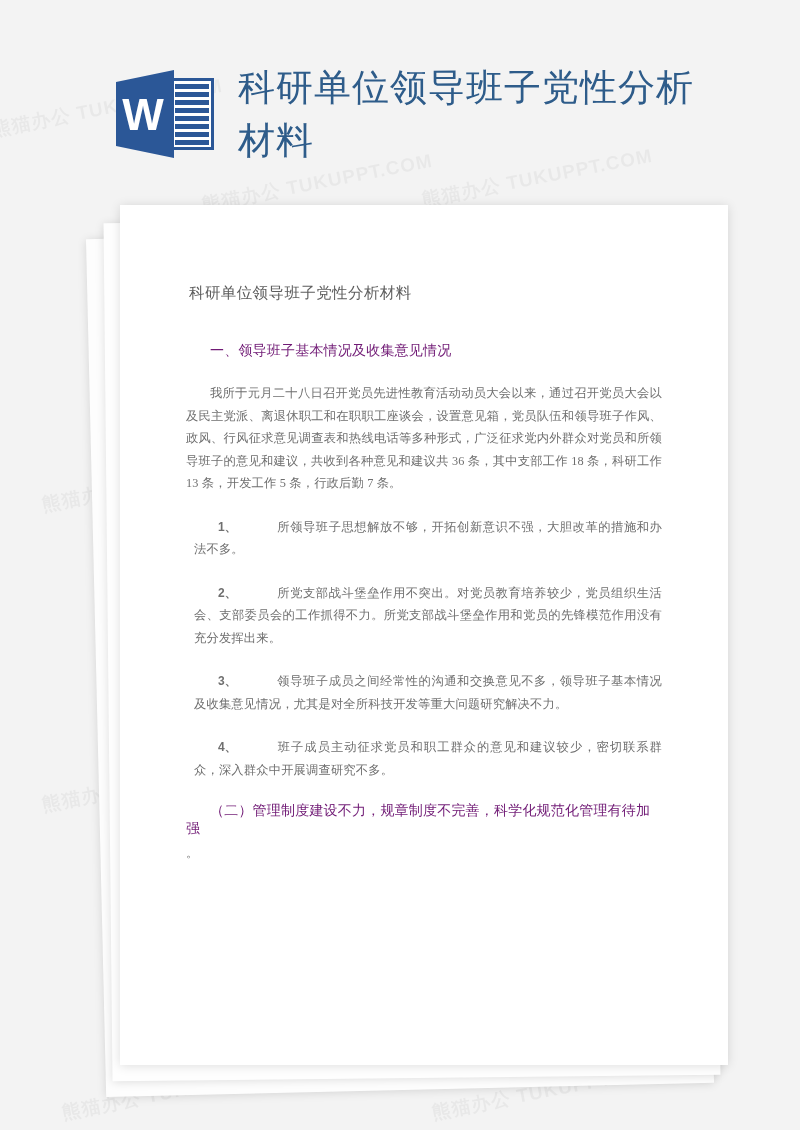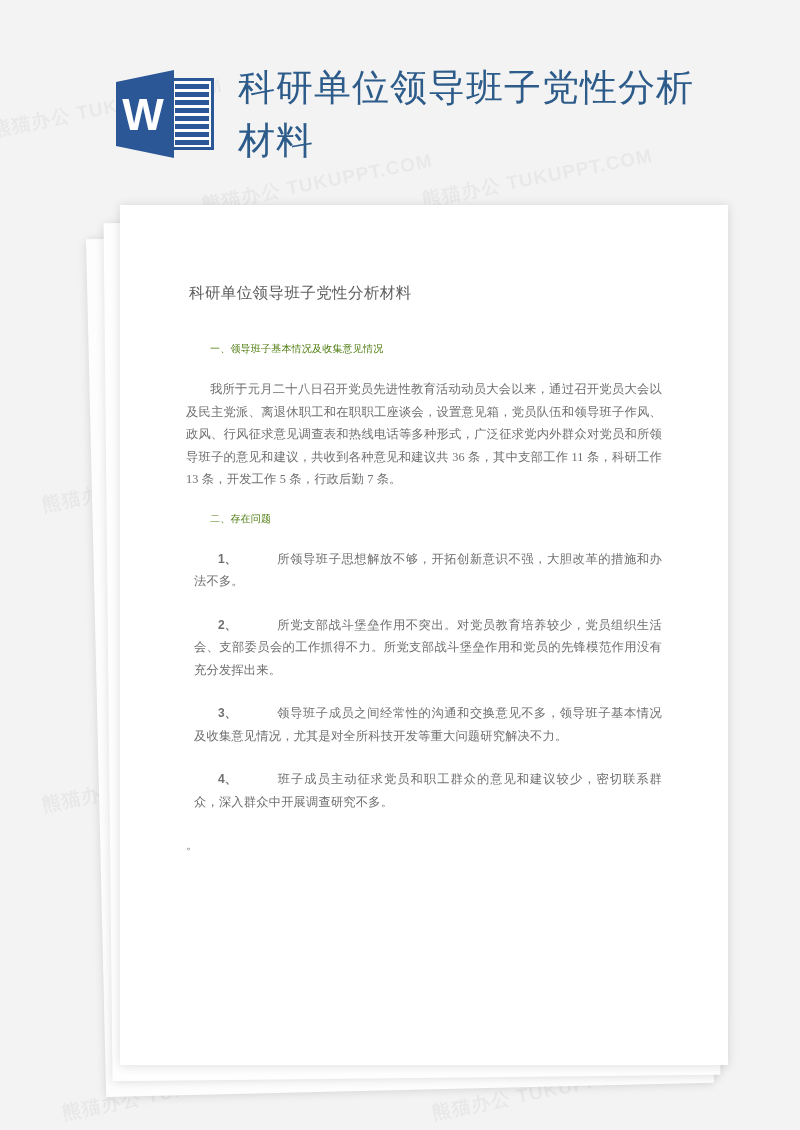--- a/index.html
+++ b/index.html
@@ -70,22 +70,22 @@
     color:#6a6a6a;
     font-family:"Liberation Serif", serif;
   }
   #page-body .h1 {
     font-size:15.5px;
     color:#5d5d5d;
     margin:0 0 38px 3px;
     letter-spacing:0.4px;
   }
   #page-body .h2 {
-    font-size:10px;
-    color:#4d7c0f;
+    font-size:14px;
+    color:#701a75;
     margin:0 0 22px 0;
     text-indent:24px;
     letter-spacing:0.2px;
   }
   #page-body p.body {
     font-size:12.3px;
     line-height:22.5px;
     color:#6f6f6f;
     margin:0 0 21px 0;
     text-indent:24px;
@@ -155,39 +155,39 @@
   <div class="sheet" id="sheet-back2"></div>
   <div class="sheet" id="sheet-back1"></div>
   <div class="sheet" id="sheet-front"></div>
 
   <div id="page-body">
 
     <div class="h1">科研单位领导班子党性分析材料</div>
 
     <div class="h2">一、领导班子基本情况及收集意见情况</div>
 
-    <p class="body">我所于元月二十八日召开党员先进性教育活动动员大会以来，通过召开党员大会以及民主党派、离退休职工和在职职工座谈会，设置意见箱，党员队伍和领导班子作风、政风、行风征求意见调查表和热线电话等多种形式，广泛征求党内外群众对党员和所领导班子的意见和建议，共收到各种意见和建议共 36 条，其中支部工作 11 条，科研工作 13 条，开发工作 5 条，行政后勤 7 条。</p>
+    <p class="body">我所于元月二十八日召开党员先进性教育活动动员大会以来，通过召开党员大会以及民主党派、离退休职工和在职职工座谈会，设置意见箱，党员队伍和领导班子作风、政风、行风征求意见调查表和热线电话等多种形式，广泛征求党内外群众对党员和所领导班子的意见和建议，共收到各种意见和建议共 36 条，其中支部工作 18 条，科研工作 13 条，开发工作 5 条，行政后勤 7 条。</p>
 
-    <div class="h2">二、存在问题</div>
 
 
     <p class="item">
       <span class="num">1、</span><span>所领导班子思想解放不够，开拓创新意识不强，大胆改革的措施和办法不多。</span>
     </p>
 
     <p class="item">
       <span class="num">2、</span><span>所党支部战斗堡垒作用不突出。对党员教育培养较少，党员组织生活会、支部委员会的工作抓得不力。所党支部战斗堡垒作用和党员的先锋模范作用没有充分发挥出来。</span>
     </p>
 
     <p class="item">
       <span class="num">3、</span><span>领导班子成员之间经常性的沟通和交换意见不多，领导班子基本情况及收集意见情况，尤其是对全所科技开发等重大问题研究解决不力。</span>
     </p>
 
     <p class="item">
       <span class="num">4、</span><span>班子成员主动征求党员和职工群众的意见和建议较少，密切联系群众，深入群众中开展调查研究不多。</span>
     </p>
 
+    <div class="h2" style="margin-bottom:4px;">（二）管理制度建设不力，规章制度不完善，科学化规范化管理有待加强</div>
 
     <p class="tail">。</p>
 
   </div>
 
 </div>
 
 </body></html>

